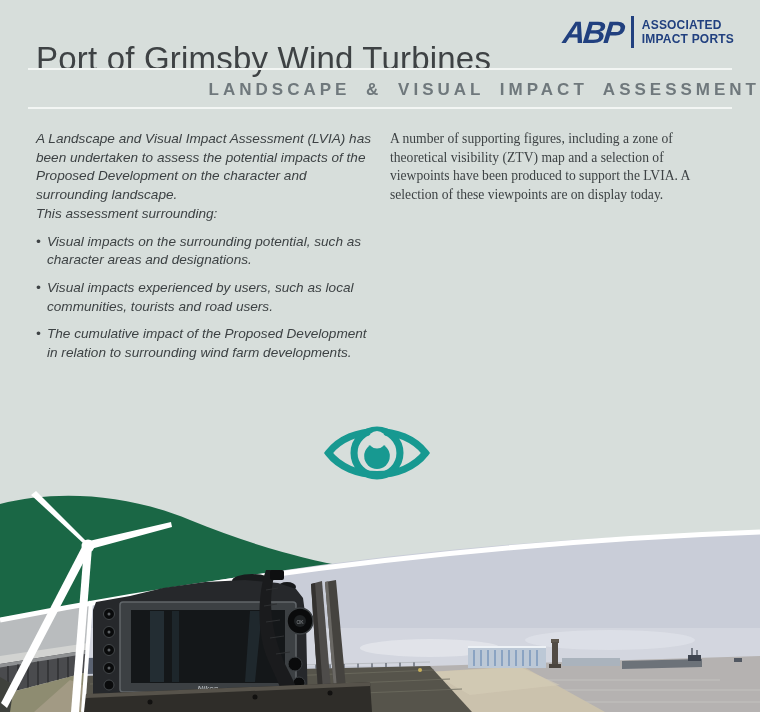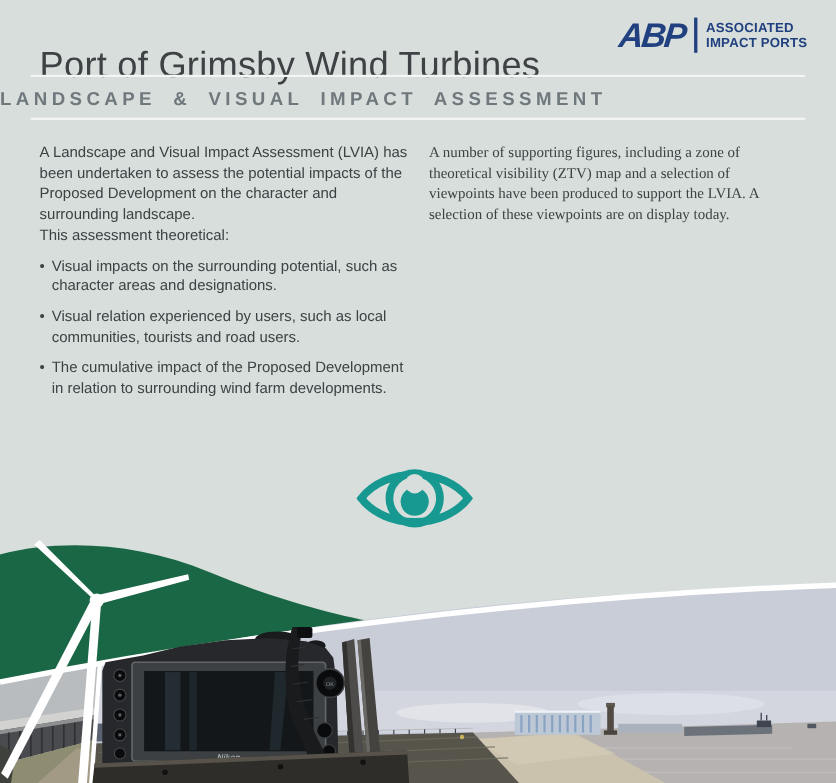--- a/index.html
+++ b/index.html
@@ -25,27 +25,27 @@
     letter-spacing:-2px;transform:skewX(-6deg);line-height:1;
   }
   .logo-divider{width:3px;height:32px;background:#21407f;}
   .logo-name{font-size:12px;font-weight:700;line-height:14px;letter-spacing:.2px;}
   
   .rule{position:absolute;left:28px;right:28px;height:2px;background:#f3f6f4;}
   .rule-top{top:68px;}
   .rule-bottom{top:107px;}
   .section-heading{
     position:absolute;left:0;right:0;top:80px;
-    text-align:left;font-size:17px;font-weight:700;
+    text-align:right;font-size:17px;font-weight:700;
     letter-spacing:4px;word-spacing:7px;color:#6f787c;
   }
   
   .cols{position:absolute;left:36px;top:130px;width:688px;display:flex;}
   .col{font-size:13.6px;line-height:18.7px;color:#3d4244;}
-  .col-left{width:344px;margin-right:10px;}
+  .col-left{width:344px;margin-right:10px;font-style:italic;}
   .col-right{width:334px;font-family:Liberation Serif, serif;}
   .col p{margin:0;}
   ul.bullets{list-style:none;margin:9px 0 0 0;padding:0;}
   ul.bullets li{display:flex;margin:0 0 9px 0;}
   ul.bullets .b{width:11px;flex:none;}
   
   .eye{position:absolute;left:324px;top:418px;}
   
   .bottom-art{position:absolute;left:0;bottom:0;display:block;}
 </style>
@@ -65,29 +65,29 @@
     </span>
   </div>
 
   <div class="rule rule-top"></div>
   <div class="section-heading">LANDSCAPE &amp; VISUAL IMPACT ASSESSMENT</div>
   <div class="rule rule-bottom"></div>
 
   <div class="cols">
     <div class="col col-left">
       <p>A Landscape and Visual Impact Assessment (LVIA) has been undertaken to assess the potential impacts of the Proposed Development on the character and surrounding landscape.</p>
-      <p>This assessment theoretical:</p>
+      <p>This assessment surrounding:</p>
       <ul class="bullets">
         <li>
           <span class="b">•</span>
           <span>Visual impacts on the surrounding potential, such as character areas and designations.</span>
         </li>
         <li>
           <span class="b">•</span>
-          <span>Visual relation experienced by users, such as local communities, tourists and road users.</span>
+          <span>Visual impacts experienced by users, such as local communities, tourists and road users.</span>
         </li>
         <li>
           <span class="b">•</span>
           <span>The cumulative impact of the Proposed Development in relation to surrounding wind farm developments.</span>
         </li>
       </ul>
     </div>
     <div class="col col-right">
       <p>A number of supporting figures, including a zone of theoretical visibility (ZTV) map and a selection of viewpoints have been produced to support the LVIA. A selection of these viewpoints are on display today.</p>
     </div>

